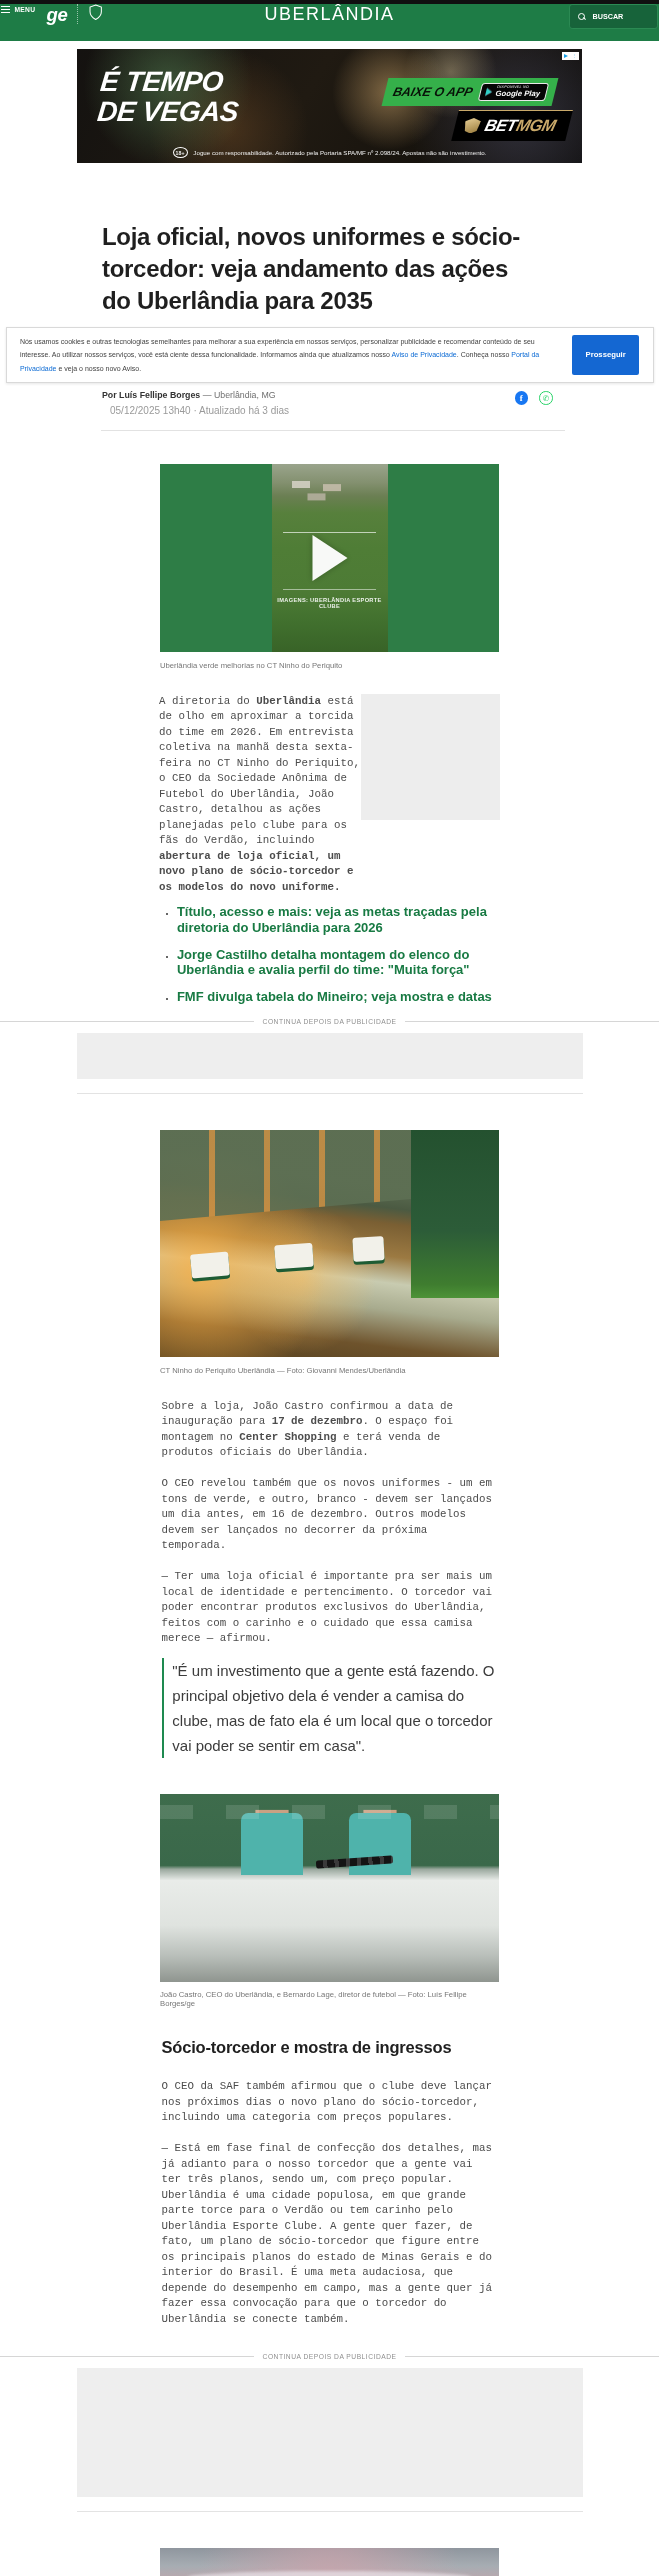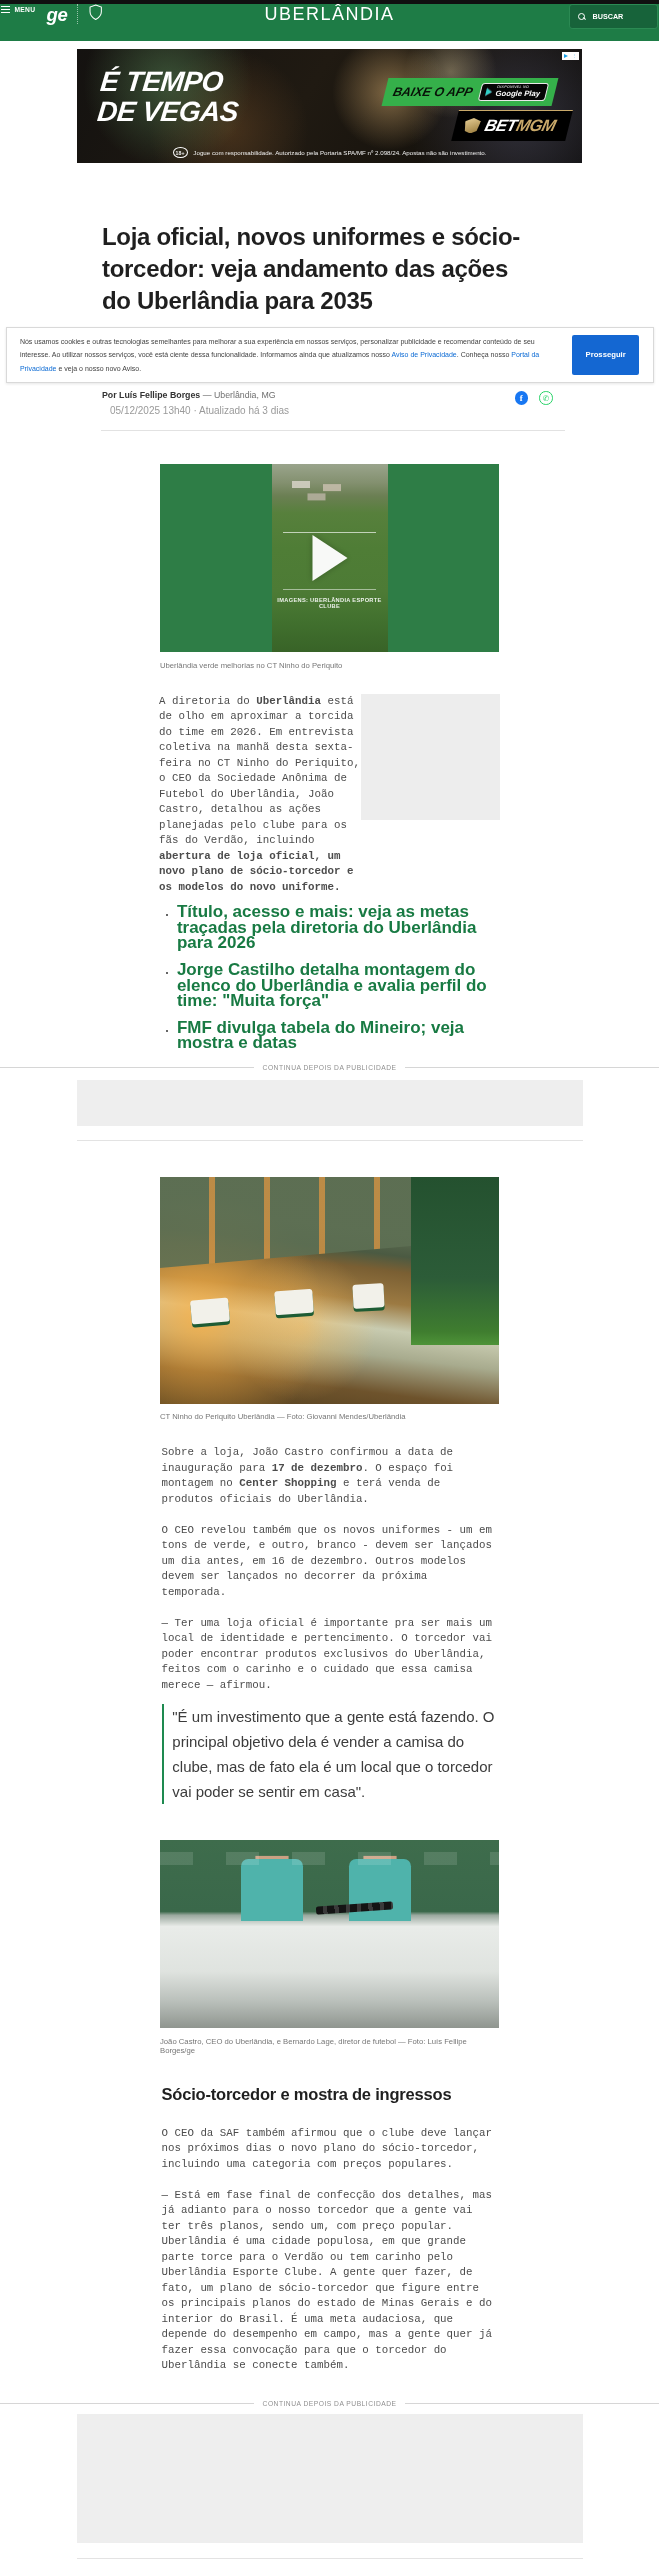--- a/index.html
+++ b/index.html
@@ -117,21 +117,21 @@
 
   
   .p1-row { width: 341px; margin: 24px auto 0; display: flex; align-items: flex-start; }
   .para { font-size: 10.8px; line-height: 15.5px; color: #4c4c4c; font-family: Liberation Mono, monospace; }
   .p1-text { width: 203px; }
   .inline-ad { width: 139px; height: 126px; background: #ededed; margin-left: auto; }
   .body-para { width: 336px; margin: 15.5px auto 0; }
   .first-after-img { margin-top: 24px; }
   .bullets { width: 330px; margin: 9.3px auto 0; padding-left: 12.4px; list-style: disc; }
   .bullets li { margin-bottom: 11.3px; color: #333; }
-  .bullets li a { color: #187a43; font-weight: bold; font-size: 17px; line-height: 15.5px;
+  .bullets li a { color: #187a43; font-weight: bold; font-size: 13px; line-height: 15.5px;
     text-decoration: none; cursor: pointer; }
 
   .quote { width: 336px; margin: 11.3px auto 0; border-left: 2.6px solid #1e8a50;
     padding-left: 8.8px; font-size: 15px; line-height: 25px; color: #3c3c3c; }
 
   .section-h2 { width: 336px; margin: 29px auto 0; font-size: 16.5px; line-height: 21.6px;
     font-weight: bold; color: #1f1f1f; letter-spacing: -0.2px; }
 
   
   .ad-sep { width: 659px; margin-top: 13.4px; display: flex; align-items: center; gap: 8.2px; }

